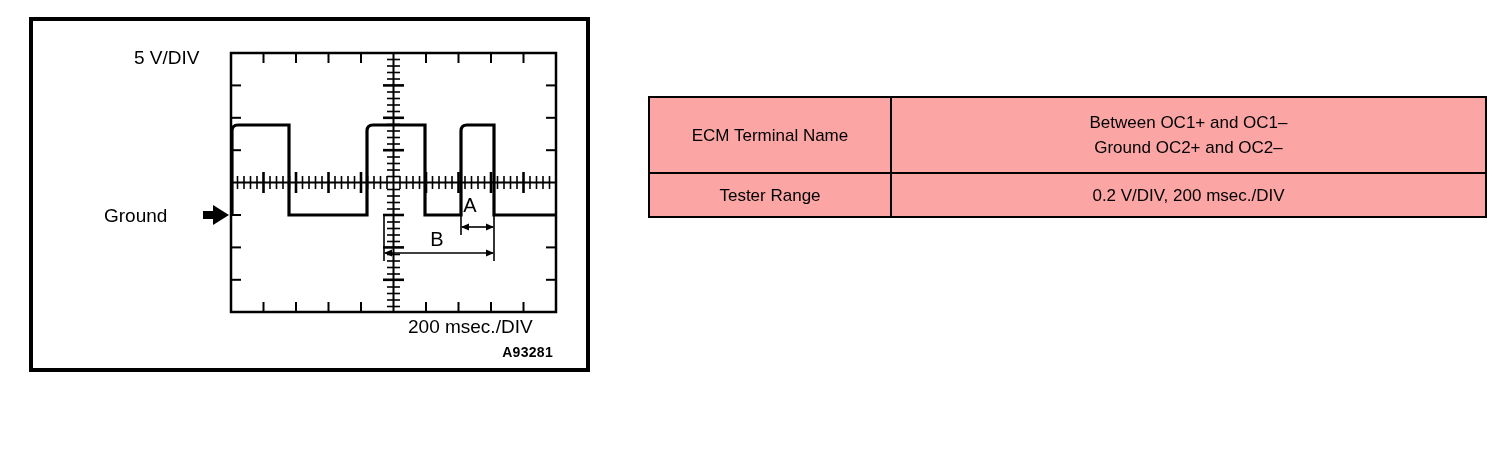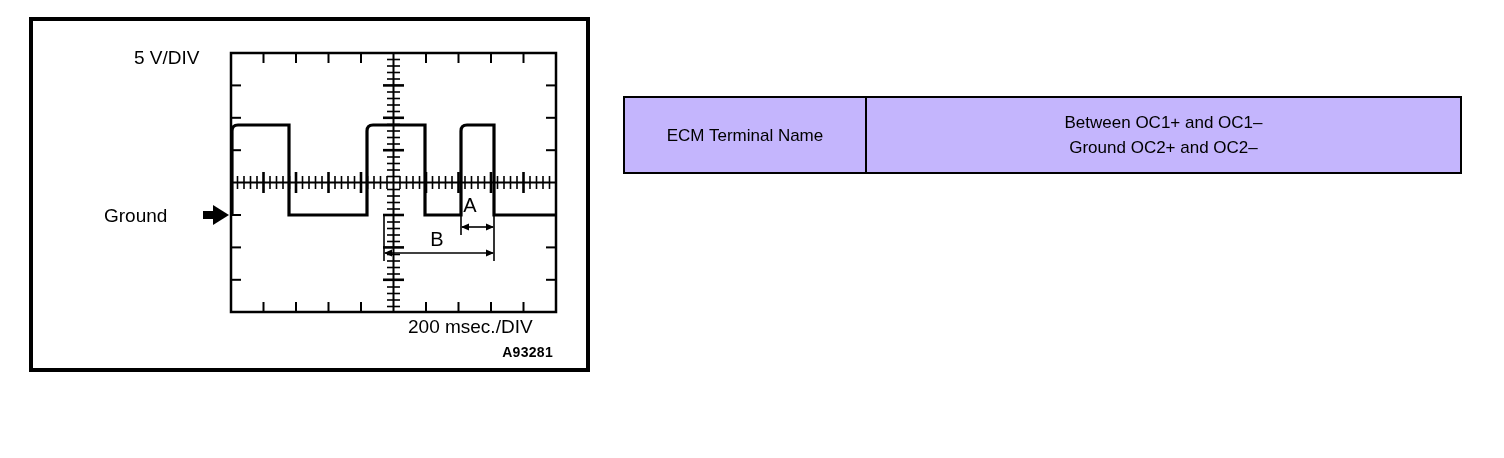--- a/index.html
+++ b/index.html
@@ -39,26 +39,26 @@
   }
   .lbl-vdiv   { font-size: 19px; }
   .lbl-ground { font-size: 19px; }
   .lbl-tdiv   { font-size: 19px; }
   .lbl-ab     { font-size: 20px; }
   .lbl-code   { font-size: 14px; font-weight: bold; letter-spacing: 0.3px; }
 
   
   #spec-table {
     position: absolute;
-    left: 623px;
+    left: 648px;
     top: 96px;
     width: 839px;
     border-collapse: collapse;
     table-layout: fixed;
-    background: #c4b5fd;
+    background: #fca5a5;
   }
   #spec-table td {
     border: 2px solid #000;
     padding: 0;
     vertical-align: middle;
     font-size: 17px;
     line-height: 1.0;
   }
   #spec-table .col-label {
     width: 232px;
@@ -257,14 +257,18 @@
 
 <table id="spec-table">
   <tbody>
     <tr class="row-tall">
       <td class="col-label">ECM Terminal Name</td>
       <td class="col-value">
         <span class="val-line">Between OC1+ and OC1–</span>
         <span class="val-line">Ground OC2+ and OC2–</span>
       </td>
     </tr>
+    <tr class="row-short">
+      <td class="col-label">Tester Range</td>
+      <td class="col-value">0.2 V/DIV, 200 msec./DIV</td>
+    </tr>
   </tbody>
 </table>
 
 </body></html>

